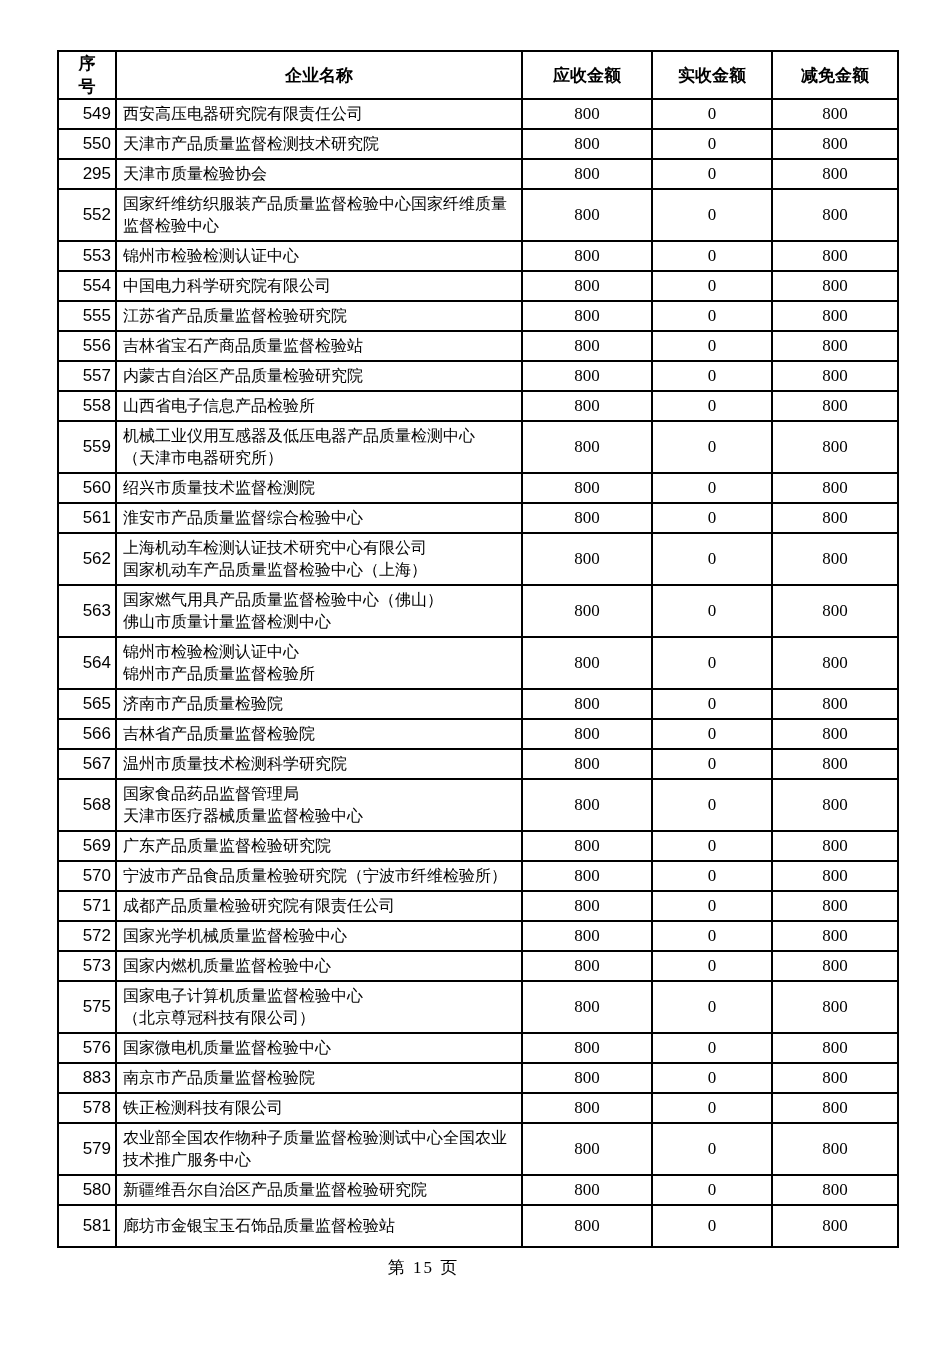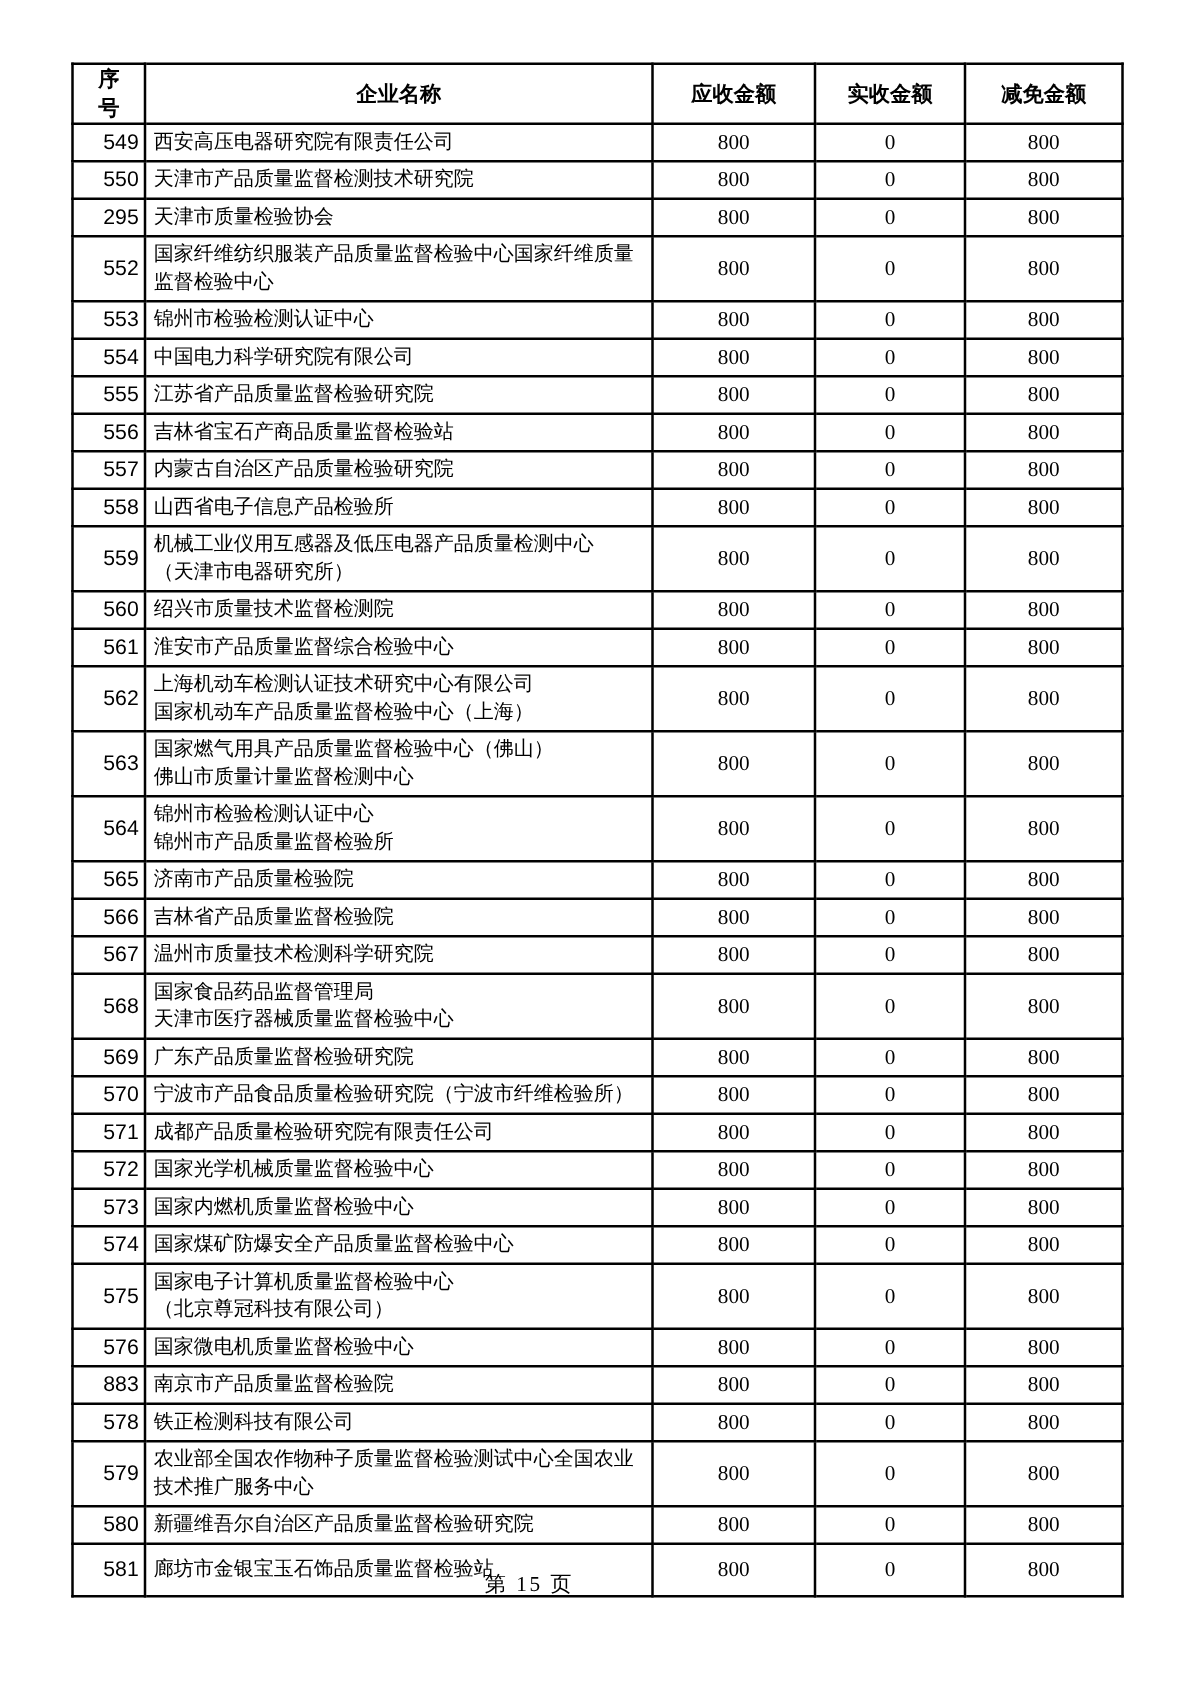--- a/index.html
+++ b/index.html
@@ -258,27 +258,20 @@
   </tr>
 
   <tr>
     <td class="c-no">573</td>
     <td class="c-name">国家内燃机质量监督检验中心</td>
     <td class="c-amt">800</td>
     <td class="c-amt">0</td>
     <td class="c-amt">800</td>
   </tr>
 
-  <tr>
-    <td class="c-no">574</td>
-    <td class="c-name">国家煤矿防爆安全产品质量监督检验中心</td>
-    <td class="c-amt">800</td>
-    <td class="c-amt">0</td>
-    <td class="c-amt">800</td>
-  </tr>
 
   <tr>
     <td class="c-no">575</td>
     <td class="c-name">国家电子计算机质量监督检验中心
 （北京尊冠科技有限公司）</td>
     <td class="c-amt">800</td>
     <td class="c-amt">0</td>
     <td class="c-amt">800</td>
   </tr>
 

